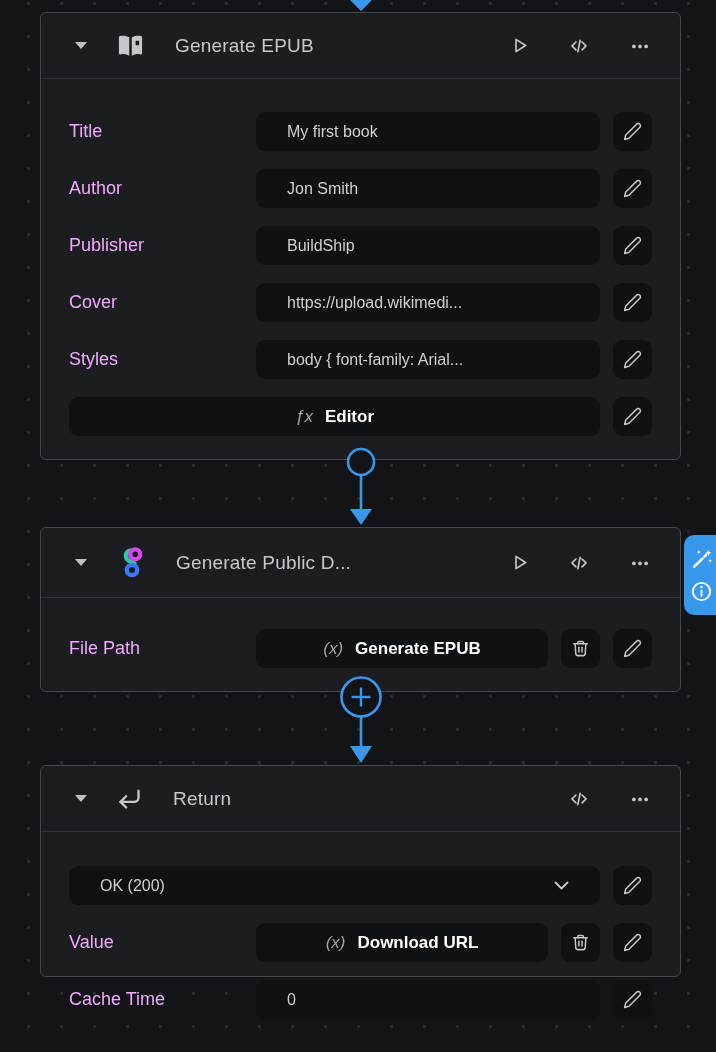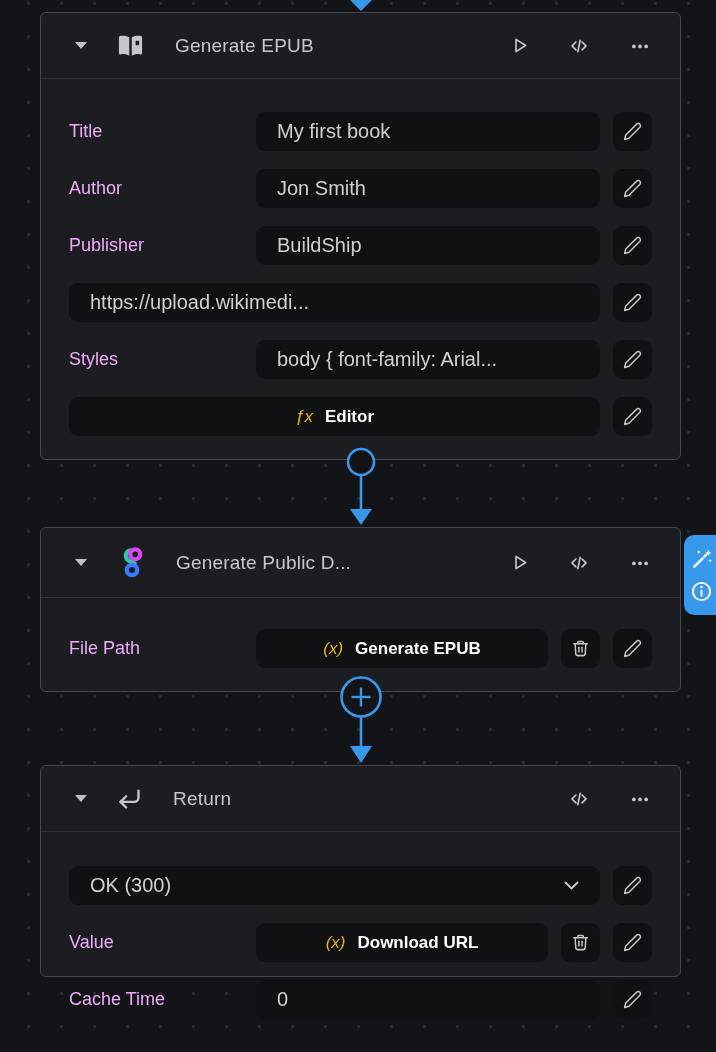--- a/index.html
+++ b/index.html
@@ -35,29 +35,29 @@
     margin-left:29px; font-size:19px; font-weight:500; color:#c6c8cb;
     letter-spacing:.2px; white-space:nowrap;
   }
   .hdr-actions { margin-left:auto; display:flex; align-items:center; gap:37px; }
   .hdr-btn { background:none; border:none; cursor:pointer; display:flex; align-items:center; padding:0; }
   .node-body { padding:33px 28px 26px 28px; display:flex; flex-direction:column; gap:18px; }
   .row { display:flex; align-items:center; gap:13px; }
   .row-label { width:174px; flex:none; font-size:18px; color:#f0abfc; }
   .input {
     flex:1; height:39px; background:#101113; border-radius:9px;
-    display:flex; align-items:center; padding:0 21px;
-    font-size:20px; color:#ced0d3; cursor:text; overflow:hidden; white-space:nowrap;
+    display:flex; align-items:center; padding:0 31px;
+    font-size:16px; color:#ced0d3; cursor:text; overflow:hidden; white-space:nowrap;
   }
   .pill {
     flex:1; height:39px; background:#101113; border-radius:9px;
     display:flex; align-items:center; justify-content:center; gap:12px;
     font-size:17px; color:#ffffff; font-weight:600; cursor:pointer; white-space:nowrap;
   }
-  .pill .prefix { font-style:italic; font-weight:500; font-size:17px; color:#eab308; }
+  .pill .prefix { font-style:italic; font-weight:500; font-size:17px; color:#a3a3a3; }
   .select { cursor:pointer; justify-content:space-between; display:flex; }
   .icon-btn {
     flex:none; width:39px; height:39px; background:#101113; border:none;
     border-radius:9px; display:flex; align-items:center; justify-content:center; cursor:pointer;
   }
   svg { display:block; }
   .connector { position:absolute; z-index:5; }
   .side-toolbar {
     position:absolute; left:684px; top:535px; width:44px; height:80px;
     background:#3898ec; border-radius:10px; z-index:10;
@@ -148,20 +148,21 @@
       <div class="input">
           <span>BuildShip</span>
         </div>
       <button class="icon-btn">
         <svg width="19" height="19" viewBox="0 0 24 24" fill="none" stroke="#c5c7ca" stroke-width="1.9" stroke-linecap="round" stroke-linejoin="round">
             <path d="M17 3a2.85 2.83 0 1 1 4 4L7.5 20.5 2 22l1.5-5.5L17 3z"></path>
           </svg>
       </button>
     </div>
     <div class="row">
+      <span class="row-label">Cover</span>
       <div class="input">
           <span>https://upload.wikimedi...</span>
         </div>
       <button class="icon-btn">
         <svg width="19" height="19" viewBox="0 0 24 24" fill="none" stroke="#c5c7ca" stroke-width="1.9" stroke-linecap="round" stroke-linejoin="round">
             <path d="M17 3a2.85 2.83 0 1 1 4 4L7.5 20.5 2 22l1.5-5.5L17 3z"></path>
           </svg>
       </button>
     </div>
     <div class="row">
@@ -270,21 +271,21 @@
             <circle cx="5" cy="13" r="2.1"></circle>
             <circle cx="12" cy="13" r="2.1"></circle>
             <circle cx="19" cy="13" r="2.1"></circle>
           </svg>
       </button>
     </div>
   </header>
   <div class="node-body" style="padding-top:34px;">
     <div class="row">
       <div class="input select">
-        <span>OK (300)</span>
+        <span>OK (200)</span>
         <span>
           <svg width="15" height="9" viewBox="0 0 15 9" fill="none" stroke="#c5c7ca" stroke-width="1.9" stroke-linecap="round" stroke-linejoin="round">
               <path d="M1.5 1.5l6 6 6-6"></path>
             </svg>
         </span>
       </div>
       <button class="icon-btn">
         <svg width="19" height="19" viewBox="0 0 24 24" fill="none" stroke="#c5c7ca" stroke-width="1.9" stroke-linecap="round" stroke-linejoin="round">
             <path d="M17 3a2.85 2.83 0 1 1 4 4L7.5 20.5 2 22l1.5-5.5L17 3z"></path>
           </svg>

